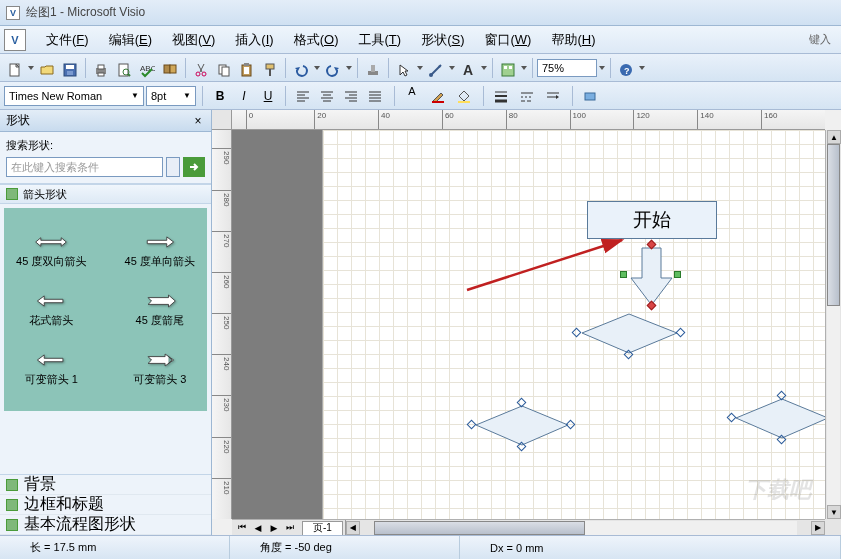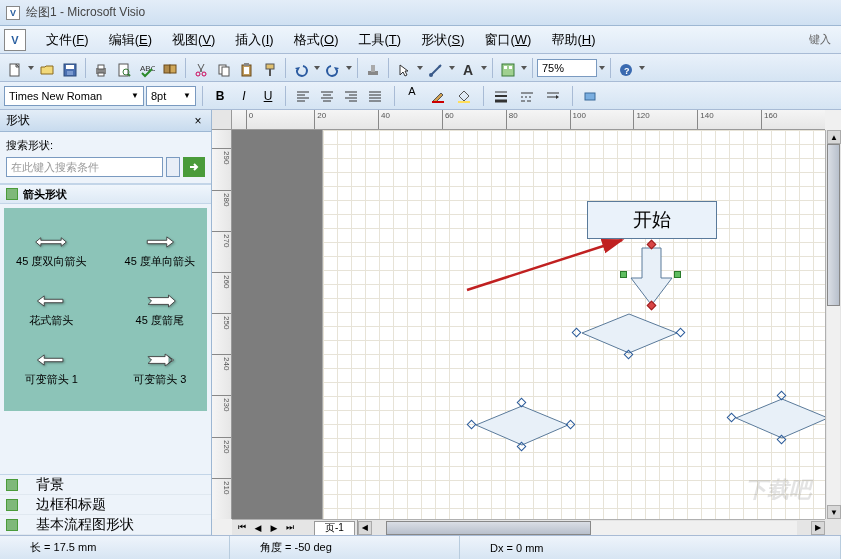--- a/index.html
+++ b/index.html
@@ -34,28 +34,28 @@
 .main { display: flex; height: 425px; border-radius: 8px; }
 
 .shapes-pane { width: 212px; background: #edf3fa; border-right: 1px solid #9db7d3; display: flex; flex-direction: column; }
 .pane-header { height: 22px; background: linear-gradient(#e3edf7, #c8dbee); border-bottom: 1px solid #9db7d3; display: flex; align-items: center; padding: 0 6px; font-size: 12px; justify-content: space-between; }
 .pane-close { width: 14px; height: 14px; display:flex; align-items:center; justify-content:center; font-size: 12px; cursor:pointer; }
 .search-area { padding: 6px; border-bottom: 1px solid #c3d5e8; }
 .search-label { font-size: 11px; margin-bottom: 4px; }
 .search-row { display: flex; gap: 3px; align-items: center; }
 .search-input { flex: 1; height: 20px; border: 1px solid #7a9ac0; background: #fff; font-size: 11px; padding: 0 4px; display: flex; align-items: center; color: #999; }
 .search-go { width: 22px; height: 20px; background: #4a9b3a; display:flex; align-items:center; justify-content:center; }
-.stencil-header { height: 20px; background: linear-gradient(#f0f6fc, #dde9f5); border-top: 1px solid #c3d5e8; border-bottom: 1px solid #c3d5e8; display: flex; align-items: center; padding: 0 6px; font-size: 11px; gap: 5px; font-weight: bold; }
+.stencil-header { height: 20px; background: linear-gradient(#f0f6fc, #dde9f5); border-top: 1px solid #c3d5e8; border-bottom: 1px solid #c3d5e8; display: flex; align-items: center; padding: 0 6px; font-size: 11px; gap: 5px; }
 .stencil-icon { width: 12px; height: 12px; background: #7fb87a; border: 1px solid #4a9b3a; }
 .shapes-grid { flex: 0 0 auto; background: #8cc4b8; padding: 20px 0; margin: 4px; display: grid; grid-template-columns: 1fr 1fr; gap: 14px; }
 .shape-cell { display: flex; flex-direction: column; align-items: center; padding: 4px 2px; font-size: 11px; text-align: center; }
 .shape-cell .arrow-ico { width: 36px; height: 20px; display: flex; align-items: center; justify-content: center; margin-bottom: 2px; }
 .shape-cell svg { width: 34px; height: 18px; filter: drop-shadow(1px 1px 1px rgba(0,0,0,0.3)); }
 .stencil-list { border-top: 1px solid #c3d5e8; }
-.stencil-row { height: 20px; display: flex; align-items: center; padding: 0 6px; font-size: 14px; gap: 18px; border-bottom: 1px solid #e0e8f0; }
+.stencil-row { height: 20px; display: flex; align-items: center; padding: 0 6px; font-size: 16px; gap: 6px; border-bottom: 1px solid #e0e8f0; }
 
 .canvas-wrap { flex: 1; display: flex; flex-direction: column; position: relative; }
 .ruler-corner { position: absolute; left: 0; top: 0; width: 20px; height: 20px; background: #e6e6e6; border-right: 1px solid #999; border-bottom: 1px solid #999; z-index: 3; }
 .ruler-h { position: absolute; left: 20px; right: 16px; top: 0; height: 20px; background: linear-gradient(#f5f5f5, #e6e6e6); border-bottom: 1px solid #999; z-index: 2; display: flex; overflow: hidden; }
 .ruler-h .tick-major { position: relative; height: 100%; border-left: 1px solid #888; font-size: 8px; display: flex; align-items: flex-start; padding-left: 2px; padding-top: 1px; color: #555; }
 .ruler-v { position: absolute; left: 0; top: 20px; bottom: 16px; width: 20px; background: linear-gradient(90deg, #f5f5f5, #e6e6e6); border-right: 1px solid #999; z-index: 2; display: flex; flex-direction: column; overflow: hidden; }
 .ruler-v .tick-major { position: relative; width: 100%; border-top: 1px solid #888; font-size: 8px; color: #555; writing-mode: vertical-rl; text-orientation: mixed; padding-top: 2px; }
 
 .canvas-scroll { position: absolute; left: 20px; top: 20px; right: 16px; bottom: 16px; overflow: hidden; background: #e8e4d8; }
 .page-bg { position: absolute; left: 90px; top: 0; right: 0; bottom: 0; background: #fff; border-left: 1px solid #aaa;
@@ -73,21 +73,21 @@
 .diamond2 { left: 240px; top: 232px; width: 100px; height: 45px; }
 .diamond3 { left: 500px; top: 225px; width: 100px; height: 45px; }
 .diamond1 svg, .diamond2 svg, .diamond3 svg { width: 100%; height: 100%; }
 .blue-handle { position: absolute; width: 7px; height: 7px; border: 1px solid #2a5a9a; background: none; transform: rotate(45deg); }
 
 .arrow-annotation { position: absolute; left: 230px; top: 105px; pointer-events: none; z-index: 5; }
 
 .hscroll-area { position: absolute; left: 20px; right: 16px; bottom: 0; height: 16px; background: #e5e5e5; border-top: 1px solid #b0b0b0; display: flex; align-items: center; }
 .page-tabs { display: flex; align-items: center; height: 100%; border-right: 1px solid #999; padding: 0 2px; background: #e5e5e5; }
 .nav-btn { width: 16px; height: 14px; display: flex; align-items: center; justify-content: center; font-size: 9px; }
-.page-tab { height: 14px; background: #fff; border: 1px solid #999; border-bottom: none; padding: 0 10px; font-size: 10px; margin-left: 16px; display: flex; align-items: center; }
+.page-tab { height: 14px; background: #fff; border: 1px solid #999; border-bottom: none; padding: 0 10px; font-size: 10px; margin-left: 4px; display: flex; align-items: center; }
 .hscroll-track { flex: 1; height: 14px; background: #f0f0f0; position: relative; margin: 0 14px; }
 .hscroll-thumb { position: absolute; left: 0; width: 50%; height: 100%; background: linear-gradient(#dadee5, #b8c0cc); border: 1px solid #888; }
 .scroll-arrow { width: 14px; height: 14px; background: #d8d8d8; border: 1px solid #aaa; display: flex; align-items: center; justify-content: center; font-size: 8px; position:absolute; }
 
 .vscroll-area { position: absolute; right: 0; top: 20px; bottom: 16px; width: 16px; background: #e5e5e5; border-left: 1px solid #b0b0b0; }
 .vscroll-track { position: absolute; top: 14px; bottom: 14px; left: 1px; right: 1px; background: #f0f0f0; }
 .vscroll-thumb { position: absolute; top: 0; height: 45%; width: 100%; background: linear-gradient(90deg, #dadee5, #b8c0cc); border: 1px solid #888; }
 .sb-corner { position: absolute; right: 0; bottom: 0; width: 16px; height: 16px; background: #e5e5e5; }
 
 .status-bar { height: 24px; background: linear-gradient(#eef4fb, #d7e5f3); border-top: 1px solid #a8bbd5; display: flex; align-items: center; font-size: 11px; }

